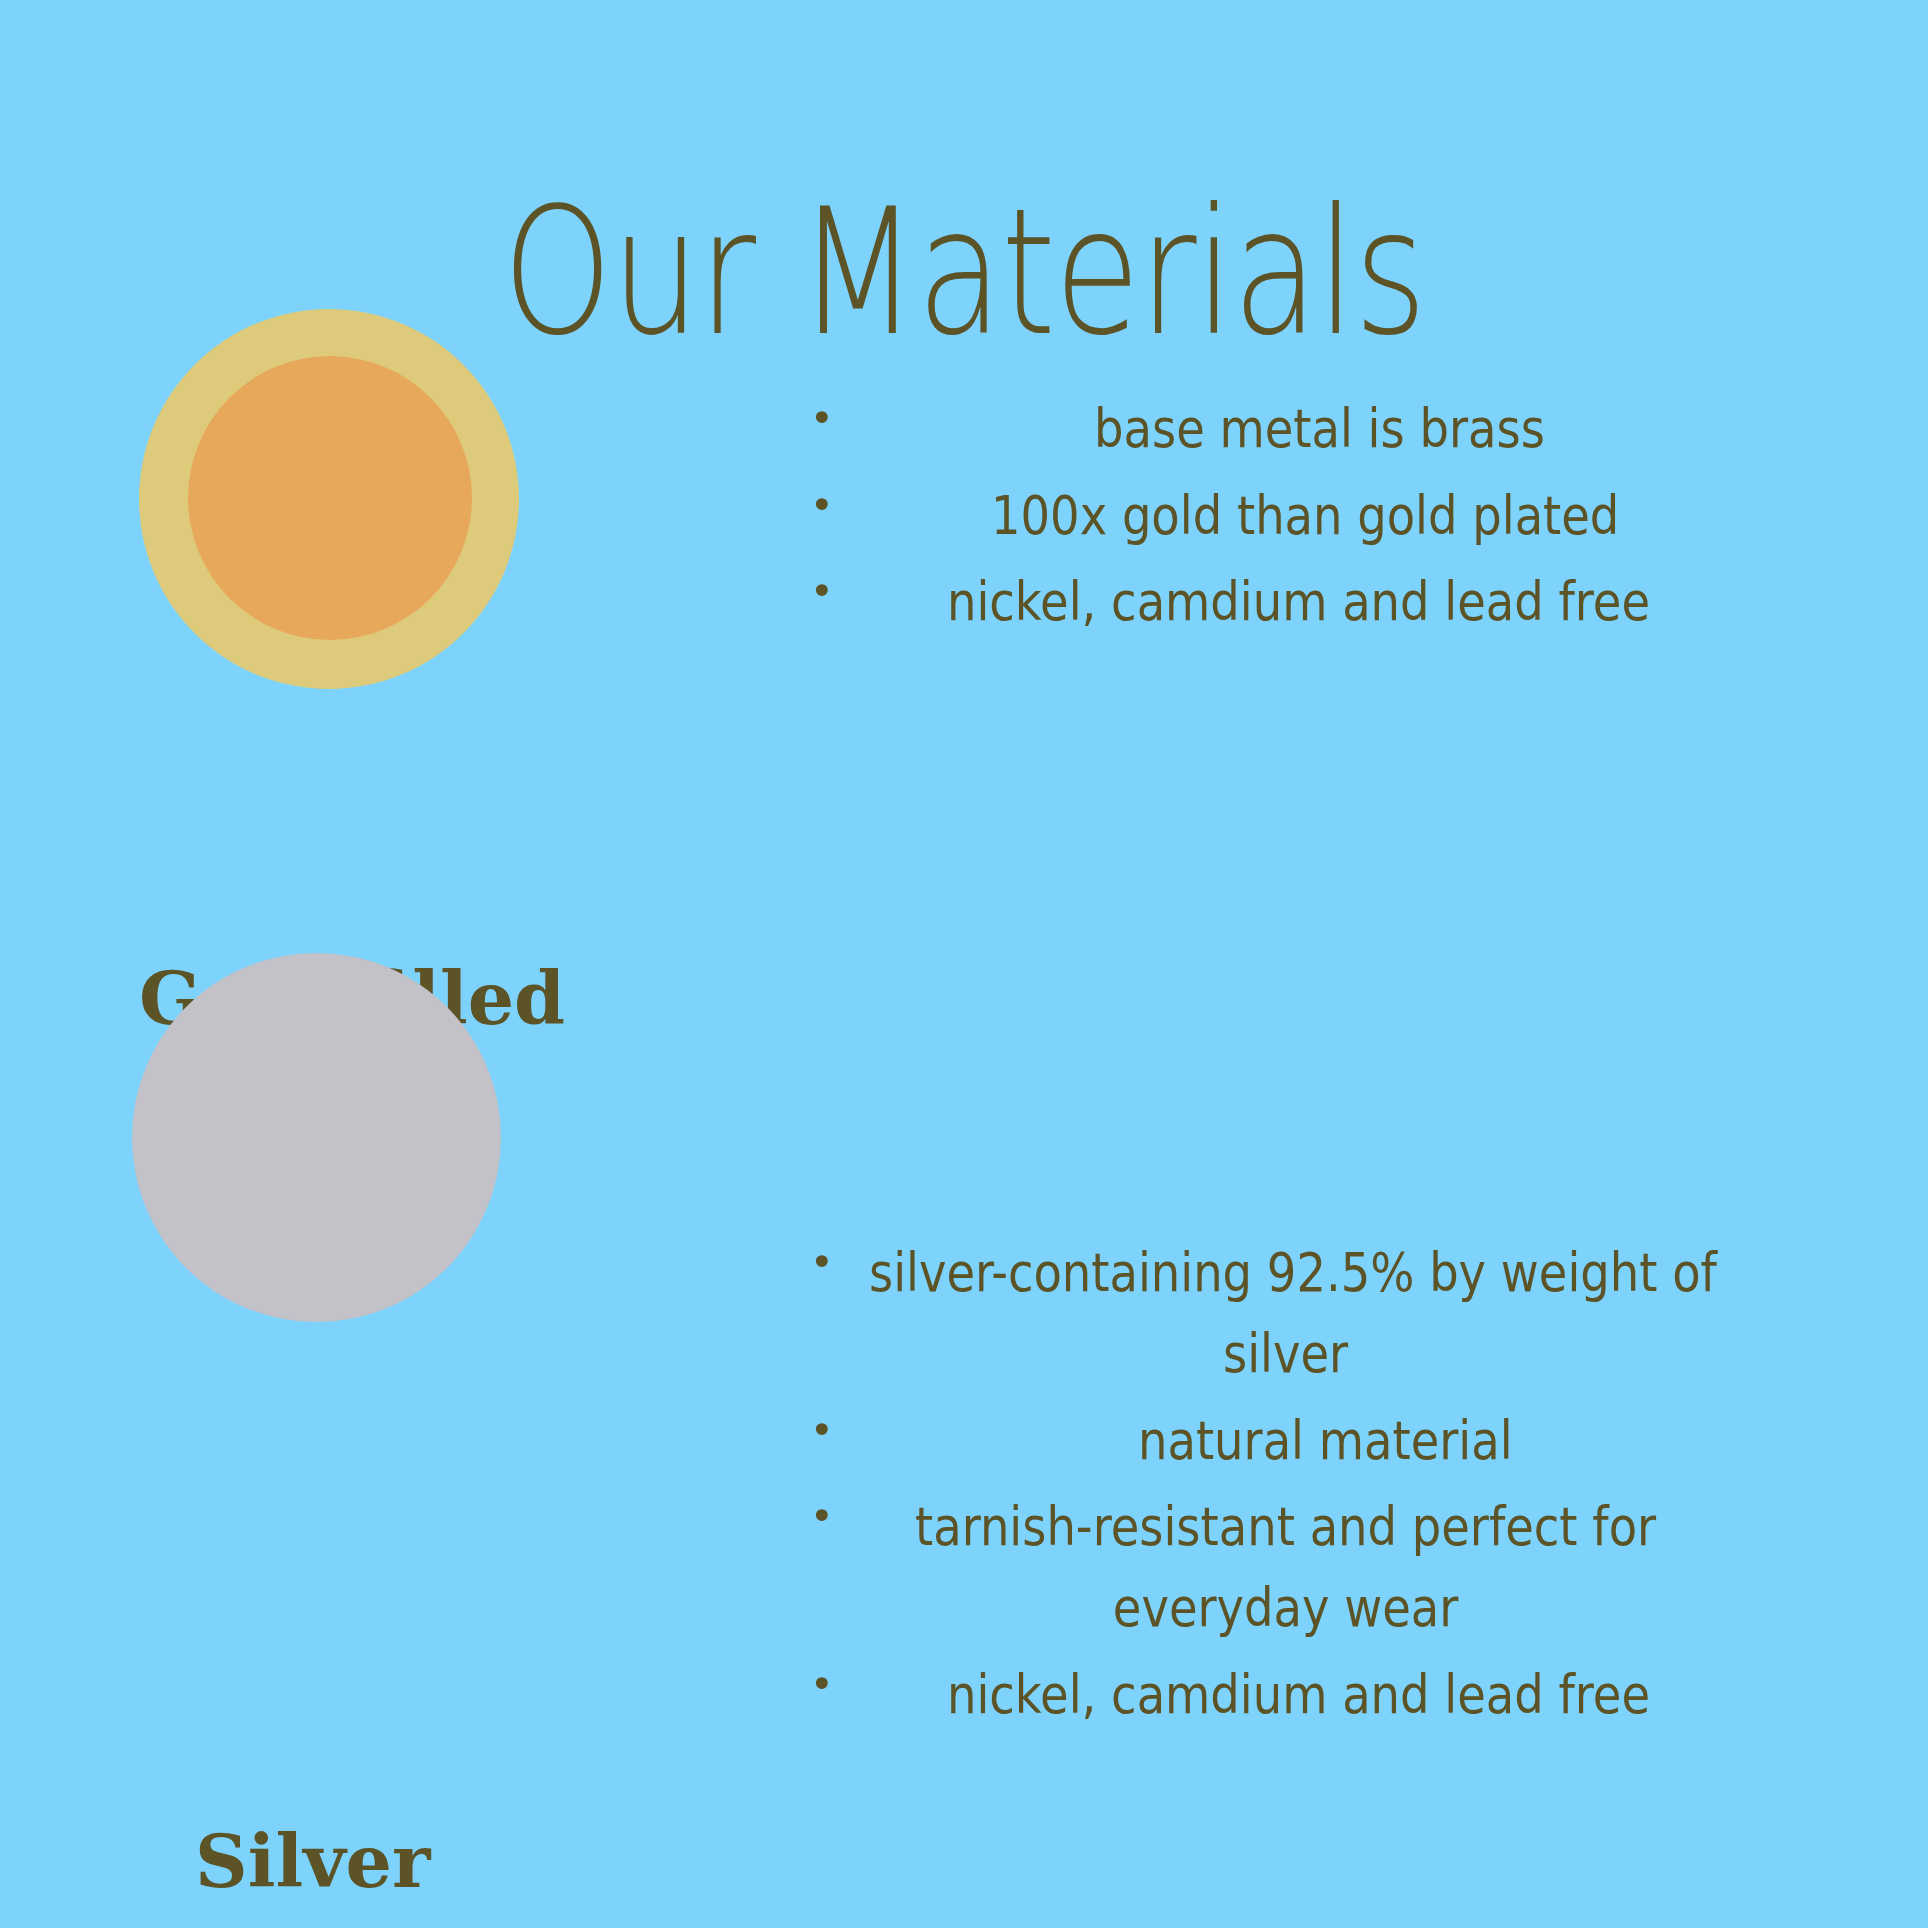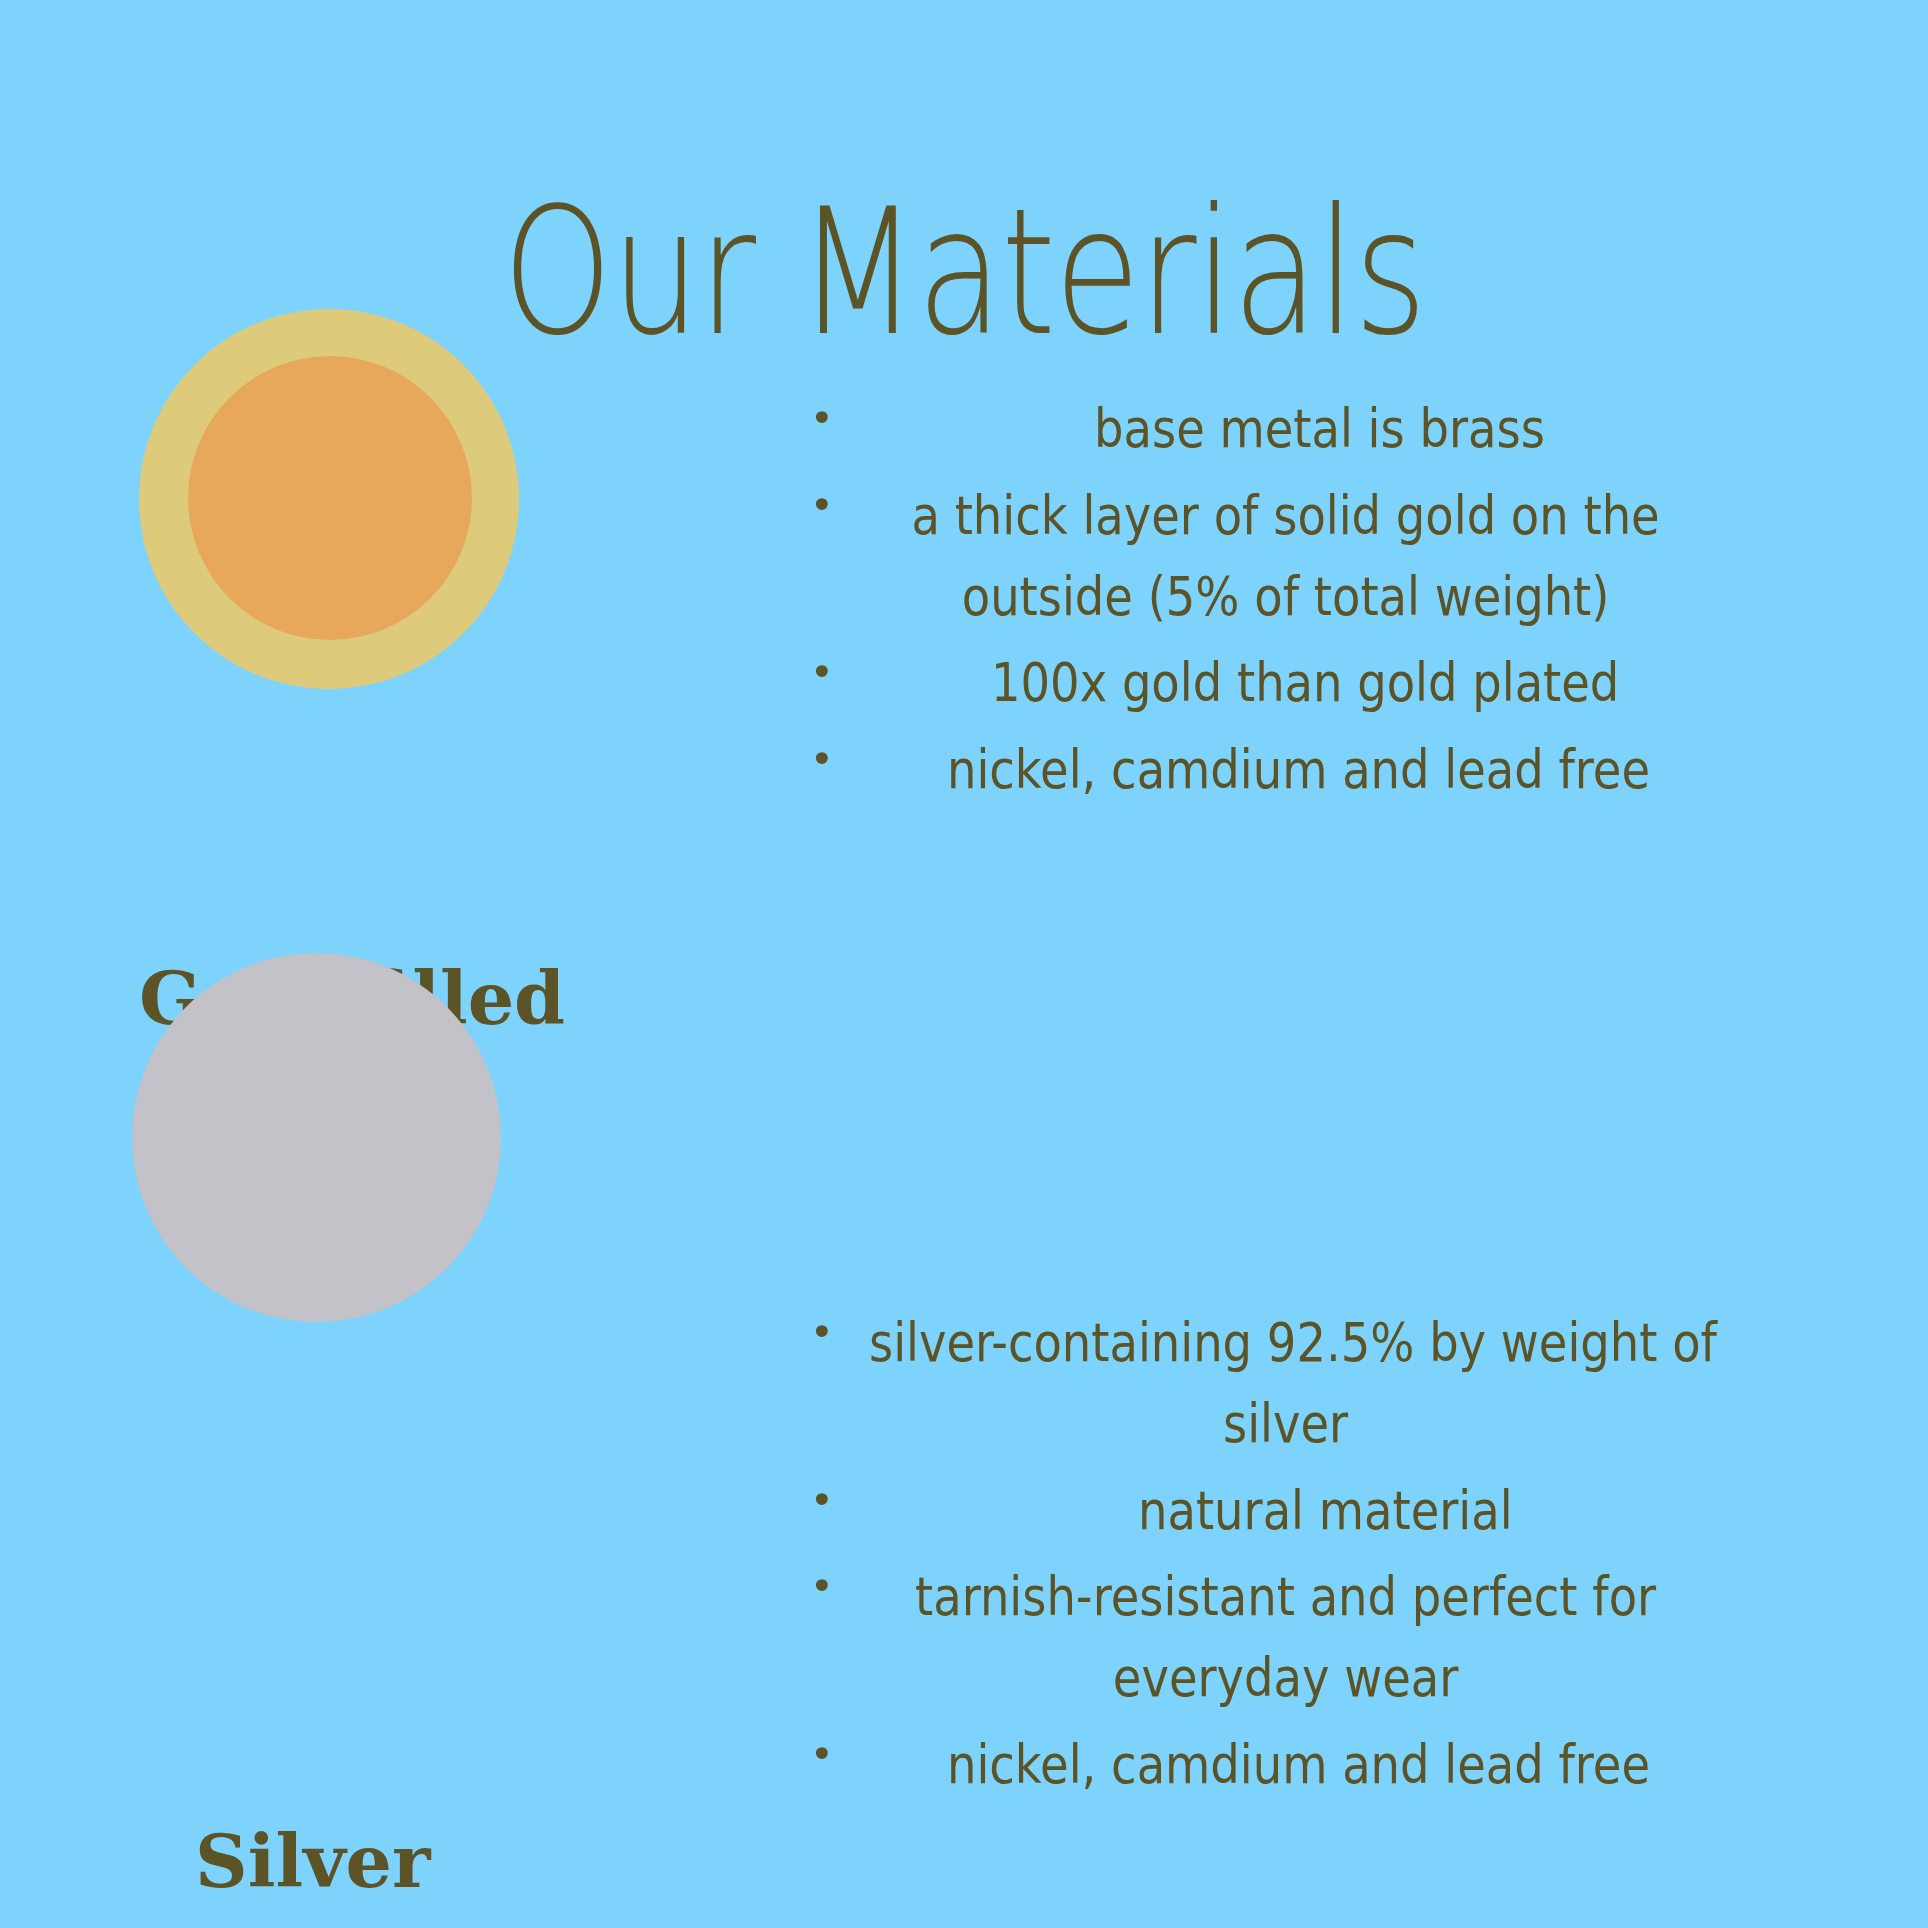--- a/index.html
+++ b/index.html
@@ -119,21 +119,21 @@
 
   #gold-bullets {
     left: 806px;
     top: 388px;
     width: 1055px;
     font-size: 54px;
     line-height: 1.50;
   }
   #silver-bullets {
     left: 806px;
-    top: 1302px;
+    top: 1232px;
     width: 1055px;
     font-size: 54px;
     line-height: 1.50;
   }
   
   #gold-bullets, #silver-bullets {
     margin-left: -1.9px;
   }
 </style>
 </head>
@@ -146,21 +146,20 @@
   <section>
 
     <div class="circle" id="gold-outer-circle"></div>
 
     <div class="circle" id="gold-inner-circle"></div>
 
     <div class="material-label" id="gold-label">Gold-filled</div>
 
     <ul class="bullet-list" id="gold-bullets">
       <li><span class="bullet-text">base metal is brass</span></li>
-      <li><span class="bullet-text">a thick layer of solid gold on the outside (5% of total weight)</span></li>
       <li><span class="bullet-text">100x gold than gold plated</span></li>
       <li><span class="bullet-text">nickel, camdium and lead free</span></li>
     </ul>
   </section>
 
   <section>
 
     <div class="circle" id="silver-circle"></div>
 
     <div class="material-label" id="silver-label">Silver</div>

